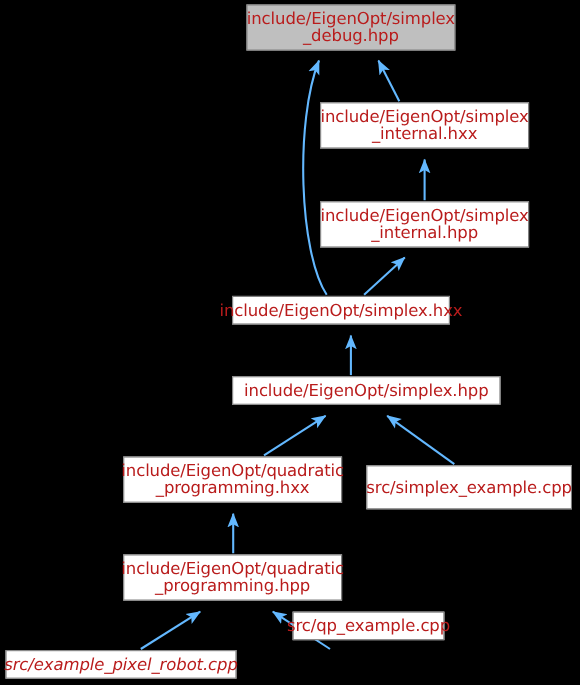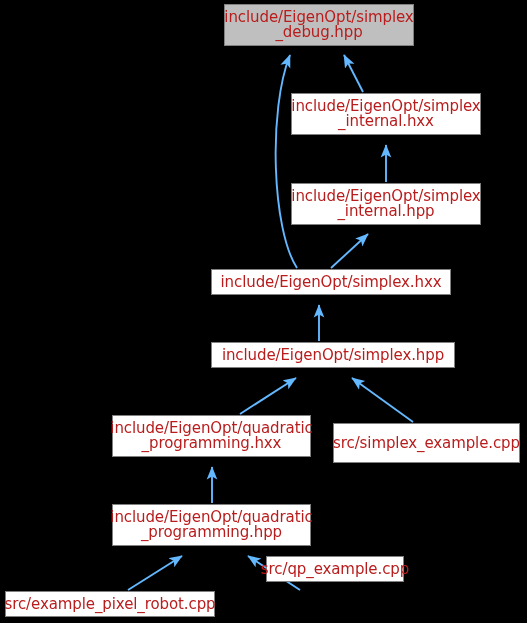--- a/index.html
+++ b/index.html
@@ -90,21 +90,21 @@
   <div class="node" style="left:291px; top:93px; width:190px; height:42px;">
     <span class="node-label">include/EigenOpt/simplex
 _internal.hxx</span>
   </div>
 
   <div class="node" style="left:291px; top:183px; width:190px; height:42px;">
     <span class="node-label">include/EigenOpt/simplex
 _internal.hpp</span>
   </div>
 
-  <div class="node" style="left:211px; top:269px; width:240px; height:26px;">
+  <div class="node" style="left:211px; top:269px; width:198px; height:26px;">
     <span class="node-label">include/EigenOpt/simplex.hxx</span>
   </div>
 
   <div class="node" style="left:211px; top:342px; width:244px; height:26px;">
     <span class="node-label">include/EigenOpt/simplex.hpp</span>
   </div>
 
   <div class="node" style="left:112px; top:415px; width:199px; height:42px;">
     <span class="node-label">include/EigenOpt/quadratic
 _programming.hxx</span>
@@ -112,21 +112,21 @@
 
   <div class="node" style="left:333px; top:423px; width:187px; height:40px;">
     <span class="node-label">src/simplex_example.cpp</span>
   </div>
 
   <div class="node" style="left:112px; top:504px; width:199px; height:42px;">
     <span class="node-label">include/EigenOpt/quadratic
 _programming.hpp</span>
   </div>
 
-  <div class="node" style="left:5px; top:591px; width:210px; height:26px;">
+  <div class="node" style="left:5px; top:591px; width:210px; height:26px;font-style:italic;">
     <span class="node-label">src/example_pixel_robot.cpp</span>
   </div>
 
   <div class="node" style="left:236px; top:556px; width:138px; height:26px;margin-left:30px;">
     <span class="node-label">src/qp_example.cpp</span>
   </div>
 
 </div>
 
 </body></html>

